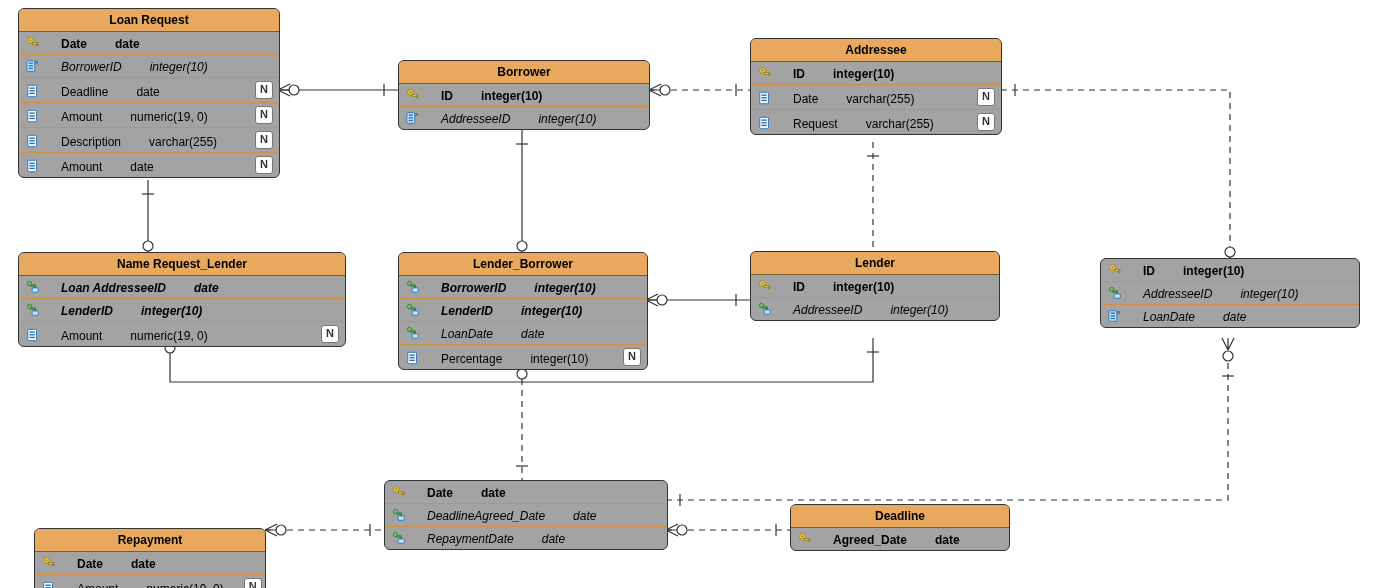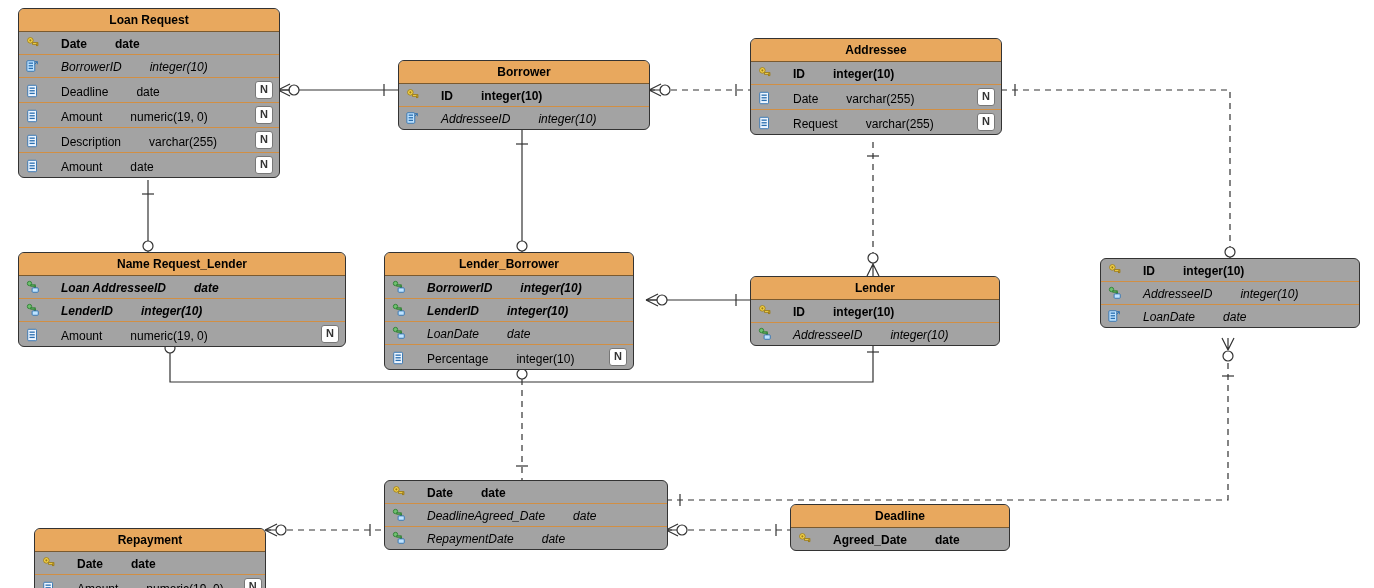--- a/index.html
+++ b/index.html
@@ -310,21 +310,21 @@
               <rect x="4" y="10" width="6" height="1.5" fill="#2a6fb0"></rect>
             </svg>
           </span>
           <span class="nm">Amount</span>
           <span class="tp">numeric(19, 0)</span>
           <span class="n"><span class="nbadge">N</span></span>
         </div>
       </div>
 </div>
 
-<div class="entity" style="left:384px;top:252px;width:248px">
+<div class="entity" style="left:398px;top:252px;width:248px">
   <div class="title">Lender_Borrower</div>
   <div>
         <div class="row">
           <span class="icon">
             <svg class="ic-fk" viewBox="0 0 16 16">
               <circle cx="4" cy="4" r="2.5" fill="#6ec06e" stroke="#2e7d32"></circle>
               <rect x="5.5" y="5.5" width="5" height="1.6" fill="#6ec06e" stroke="#2e7d32"></rect>
               <rect x="9.5" y="7" width="1.3" height="1.6" fill="#6ec06e" stroke="#2e7d32"></rect>
               <rect x="7" y="9" width="7" height="5" rx="1" fill="#bfe3ff" stroke="#2a6fb0"></rect>
             </svg>
@@ -368,21 +368,21 @@
               <rect x="4" y="10" width="6" height="1.5" fill="#2a6fb0"></rect>
             </svg>
           </span>
           <span class="nm">Percentage</span>
           <span class="tp">integer(10)</span>
           <span class="n"><span class="nbadge">N</span></span>
         </div>
       </div>
 </div>
 
-<div class="entity" style="left:750px;top:276px;width:248px">
+<div class="entity" style="left:750px;top:251px;width:248px">
   <div class="title">Lender</div>
   <div>
         <div class="row">
           <span class="icon">
             <svg class="ic-key" viewBox="0 0 16 16">
               <circle cx="5" cy="5" r="3.2" fill="#f6d54a" stroke="#9b7b1a"></circle>
               <circle cx="5" cy="5" r="1.2" fill="#9b7b1a"></circle>
               <rect x="7.5" y="7.5" width="6" height="2" fill="#f6d54a" stroke="#9b7b1a"></rect>
               <rect x="12" y="9" width="1.5" height="2" fill="#f6d54a" stroke="#9b7b1a"></rect>
             </svg>

